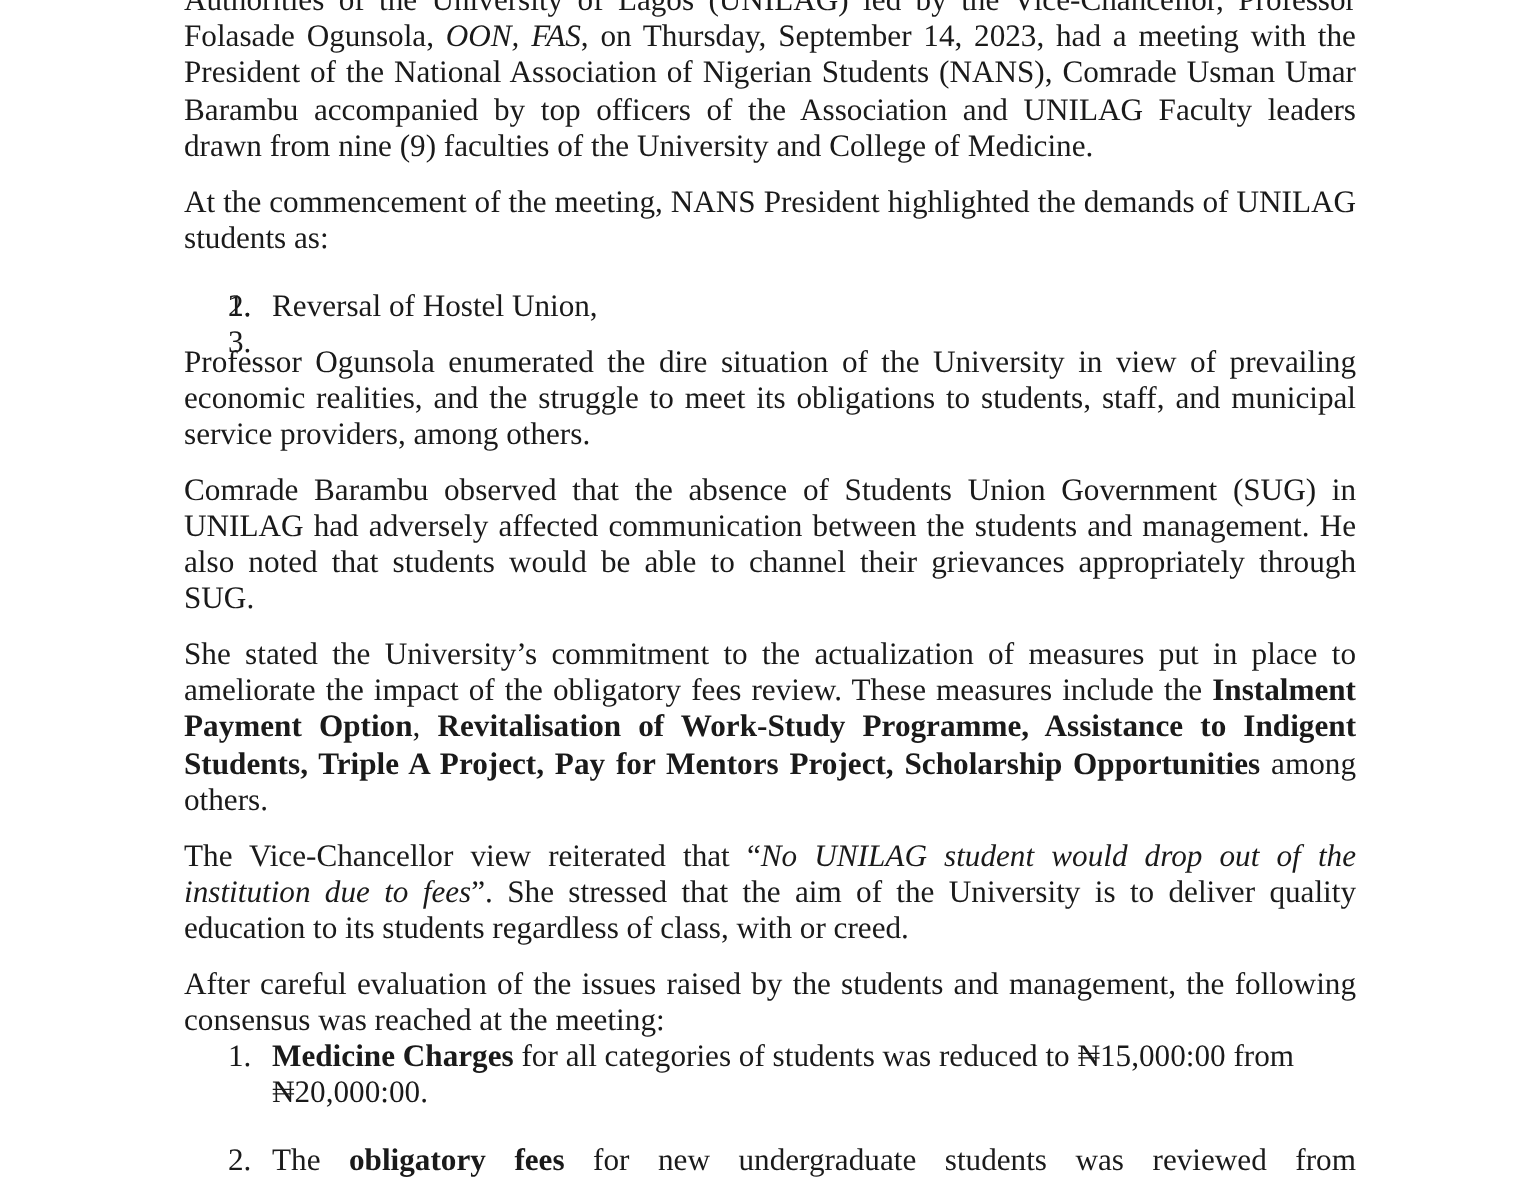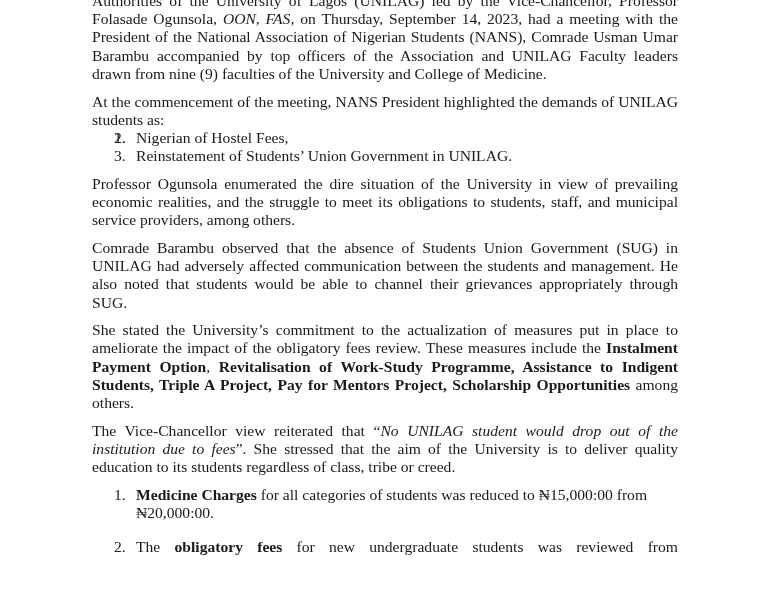--- a/index.html
+++ b/index.html
@@ -21,33 +21,34 @@
 </style>
 </head>
 <body>
 
 <div class="page">
 
   <p>
     <span class="spread" style="display:block">Authorities of the University of Lagos (UNILAG) led by the Vice-Chancellor, Professor</span><span>Folasade Ogunsola, </span><i>OON, FAS</i><span>, on Thursday, September 14, 2023, had a meeting with the President of the National Association of Nigerian Students (NANS), Comrade Usman Umar Barambu accompanied by top officers of the Association and UNILAG Faculty leaders drawn from nine (9) faculties of the University and College of Medicine.</span>
   </p>
 
-  <p style="margin-bottom:0">At the commencement of the meeting, NANS President highlighted the demands of UNILAG students as:</p>
+  <p style="margin-bottom:16px">At the commencement of the meeting, NANS President highlighted the demands of UNILAG students as:</p>
   <ol>
     <li><span class="num">1.</span></li>
-    <li><span class="num">2.</span><span>Nigerian of Hostel Fees,</span></li>
-    <li><span class="num">3.</span><span>Reinstatement of Students’ Union Government in UNILAG.</span></li>
+    <li><span class="num">2.</span><span>Reversal of Hostel Union,</span></li>
+    <li><span class="num">3.</span></li>
   </ol>
 
   <p>Professor Ogunsola enumerated the dire situation of the University in view of prevailing economic realities, and the struggle to meet its obligations to students, staff, and municipal service providers, among others.</p>
 
   <p>Comrade Barambu observed that the absence of Students Union Government (SUG) in UNILAG had adversely affected communication between the students and management. He also noted that students would be able to channel their grievances appropriately through SUG.</p>
 
   <p><span>She stated the University’s commitment to the actualization of measures put in place to ameliorate the impact of the obligatory fees review. These measures include the </span><b>Instalment Payment Option</b><span>, </span><b>Revitalisation of Work-Study Programme, Assistance to Indigent Students, Triple A Project, Pay for Mentors Project, Scholarship Opportunities</b><span> among others.</span></p>
 
-  <p><span>The Vice-Chancellor view reiterated that “</span><i>No UNILAG student would drop out of the institution due to fees</i><span>”. She stressed that the aim of the University is to deliver quality education to its students regardless of class, tribe or creed.</span></p>
+  <p><span>The Vice-Chancellor view reiterated that “</span><i>No UNILAG student would drop out of the institution due to fees</i><span>”. She stressed that the aim of the University is to deliver quality education to its students regardless of class, with or creed.</span></p>
 
+  <p style="margin-bottom:0">After careful evaluation of the issues raised by the students and management, the following consensus was reached at the meeting:</p>
   <ol class="consensus">
     <li><span class="num">1.</span><b>Medicine Charges</b><span> for all categories of students was reduced to ₦15,000:00 from ₦20,000:00.</span></li>
     <li class="gap" style="text-align:justify;text-align-last:justify"><span class="num">2.</span><span>The </span><b>obligatory fees</b><span> for new undergraduate students was reviewed from</span></li>
   </ol>
 
 </div>
 
 </body></html>

